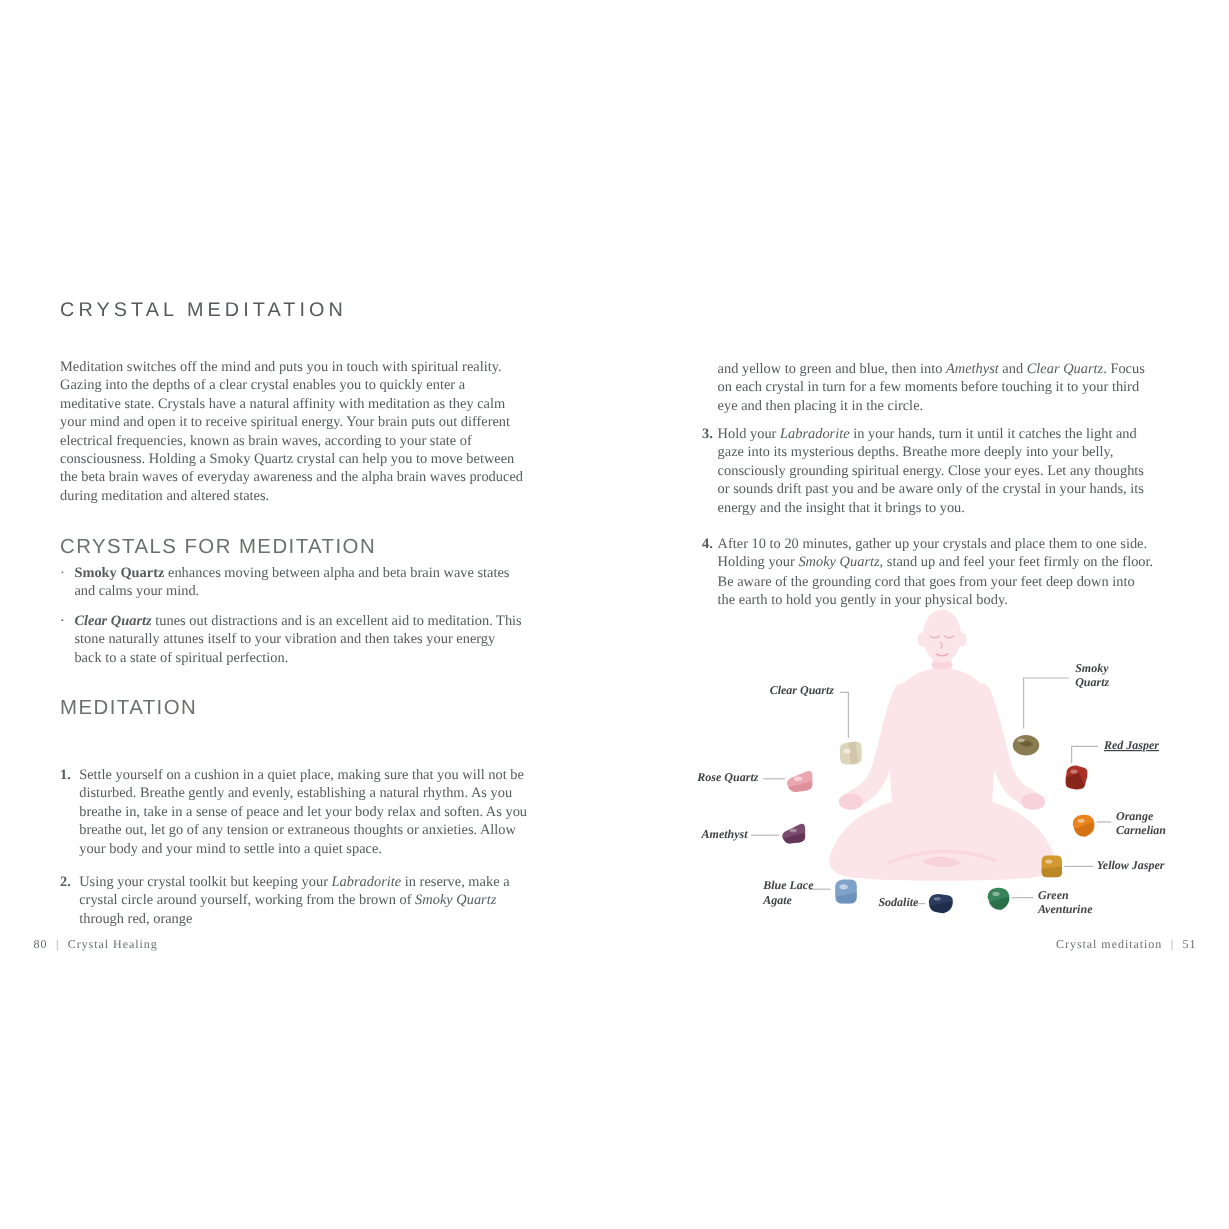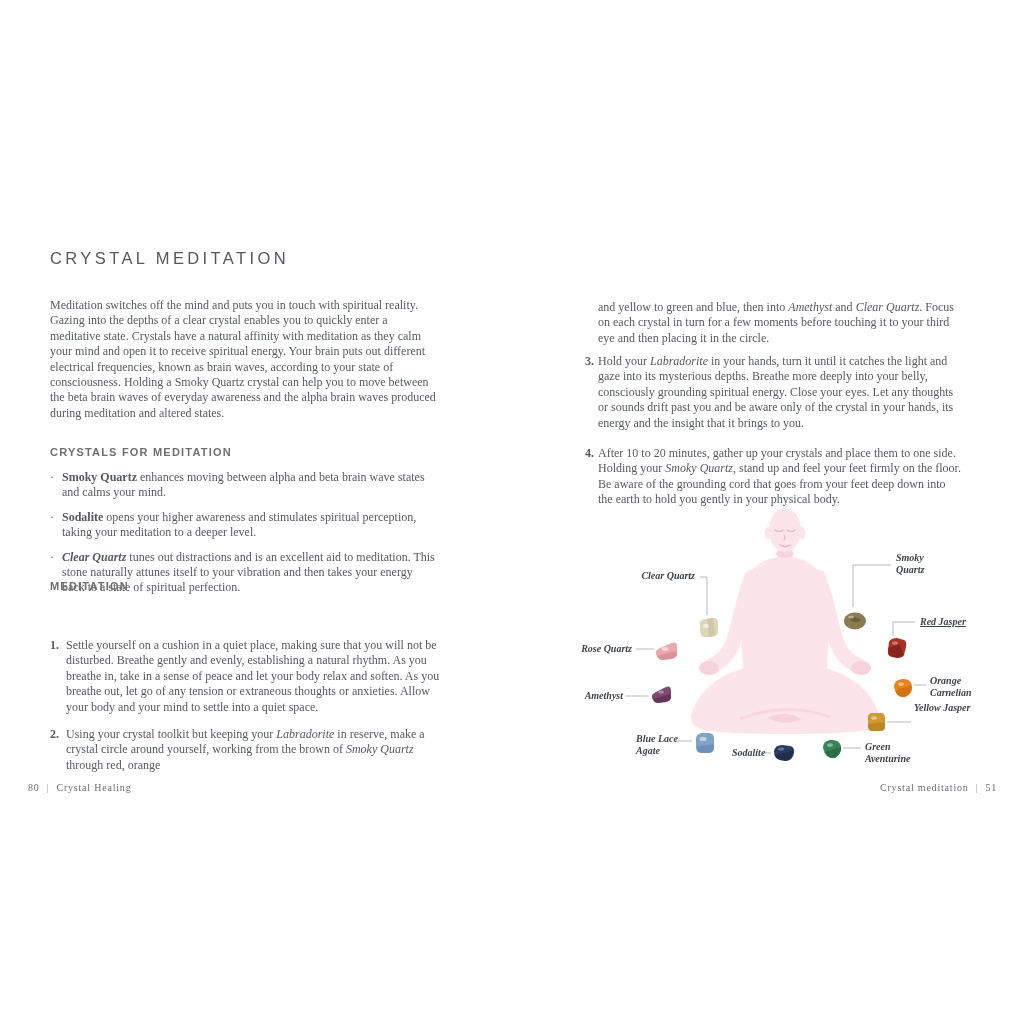--- a/index.html
+++ b/index.html
@@ -2,22 +2,22 @@
 <html><head>
 <meta charset="utf-8">
 <style>
   html,body{margin:0;padding:0;}
   body{width:1024px;height:1024px;background:#ffffff;position:relative;overflow:hidden;
        font-family:"Liberation Serif", serif;color:#565b5e;}
   .block{position:absolute;}
   
   .book-title-h1{font-family:"Liberation Sans", sans-serif;font-weight:400;
        font-size:16.5px;letter-spacing:3.4px;color:#55595c;}
-  .section-heading{font-family:"Liberation Sans", sans-serif;font-weight:700;
-       font-size:11px;letter-spacing:1.2px;color:#6c716d;}
+  .section-heading{font-family:"Liberation Sans", sans-serif;font-weight:400;
+       font-size:17px;letter-spacing:1.2px;color:#6c716d;}
   
   .body-text{font-size:12px;line-height:15.4px;color:#565b5e;text-align:left;}
   .bullet-list{list-style:none;margin:0;padding:0;}
   .bullet-item{position:relative;padding-left:12px;margin-bottom:9px;}
   .bullet-item .dot{position:absolute;left:0;top:0;}
   .num-list{margin:0;padding:0;}
   .num-item{position:relative;padding-left:16px;margin-bottom:12px;}
   .num-item .num{position:absolute;left:0;top:0;font-weight:bold;}
   
   .footer{font-size:10px;letter-spacing:0.8px;color:#6a6f72;}
@@ -38,21 +38,20 @@
 
 <h2 class="block section-heading" style="left:50px;top:446px;margin:0;">CRYSTALS FOR MEDITATION</h2>
 
 <ul class="block bullet-list body-text" style="left:50px;top:470px;width:388px;">
   <li class="bullet-item">
     <span class="dot">·</span>
     <span><span style="font-weight: bold;">Smoky Quartz</span><span> enhances moving between alpha and beta brain wave states and calms your mind.</span></span>
   </li>
   <li class="bullet-item">
     <span class="dot">·</span>
-    <span><span style="font-weight: bold;">Sodalite</span><span> opens your higher awareness and stimulates spiritual perception, taking your meditation to a deeper level.</span></span>
   </li>
   <li class="bullet-item">
     <span class="dot">·</span>
     <span><span style="font-weight: bold; font-style: italic;">Clear Quartz</span><span> tunes out distractions and is an excellent aid to meditation. This stone naturally attunes itself to your vibration and then takes your energy back to a state of spiritual perfection.</span></span>
   </li>
 </ul>
 
 <h2 class="block section-heading" style="left:50px;top:580px;margin:0;">MEDITATION</h2>
 
 <div class="block num-list body-text" style="left:50px;top:638px;width:390px;">
@@ -171,21 +170,21 @@
       </g>
     </g>
   </svg>
 
   <div class="crystal-label" style="right:305px;top:65px;text-align:right;">Clear Quartz</div>
   <div class="crystal-label wrap" style="left:306px;top:47px;width:50px;">Smoky Quartz</div>
   <div class="crystal-label" style="left:330px;top:111px;text-decoration:underline;">Red Jasper</div>
   <div class="crystal-label" style="right:368px;top:138px;text-align:right;">Rose Quartz</div>
   <div class="crystal-label" style="right:377px;top:185px;text-align:right;">Amethyst</div>
   <div class="crystal-label wrap" style="left:340px;top:170px;width:62px;">Orange Carnelian</div>
-  <div class="crystal-label" style="left:324px;top:197px;font-family:Liberation Serif, serif;">Yellow Jasper</div>
+  <div class="crystal-label" style="left:324px;top:211px;font-family:Liberation Serif, serif;">Yellow Jasper</div>
   <div class="crystal-label wrap" style="left:46px;top:228px;width:48px;">Blue Lace Agate</div>
   <div class="crystal-label" style="left:142px;top:242px;">Sodalite</div>
   <div class="crystal-label wrap" style="left:275px;top:236px;width:62px;">Green Aventurine</div>
 </div>
 
 <div class="block footer" style="right:27px;top:782px;text-align:center;">
   <span>Crystal meditation</span><span class="sep">|</span><span>51</span>
 </div>
 
 </body></html>

